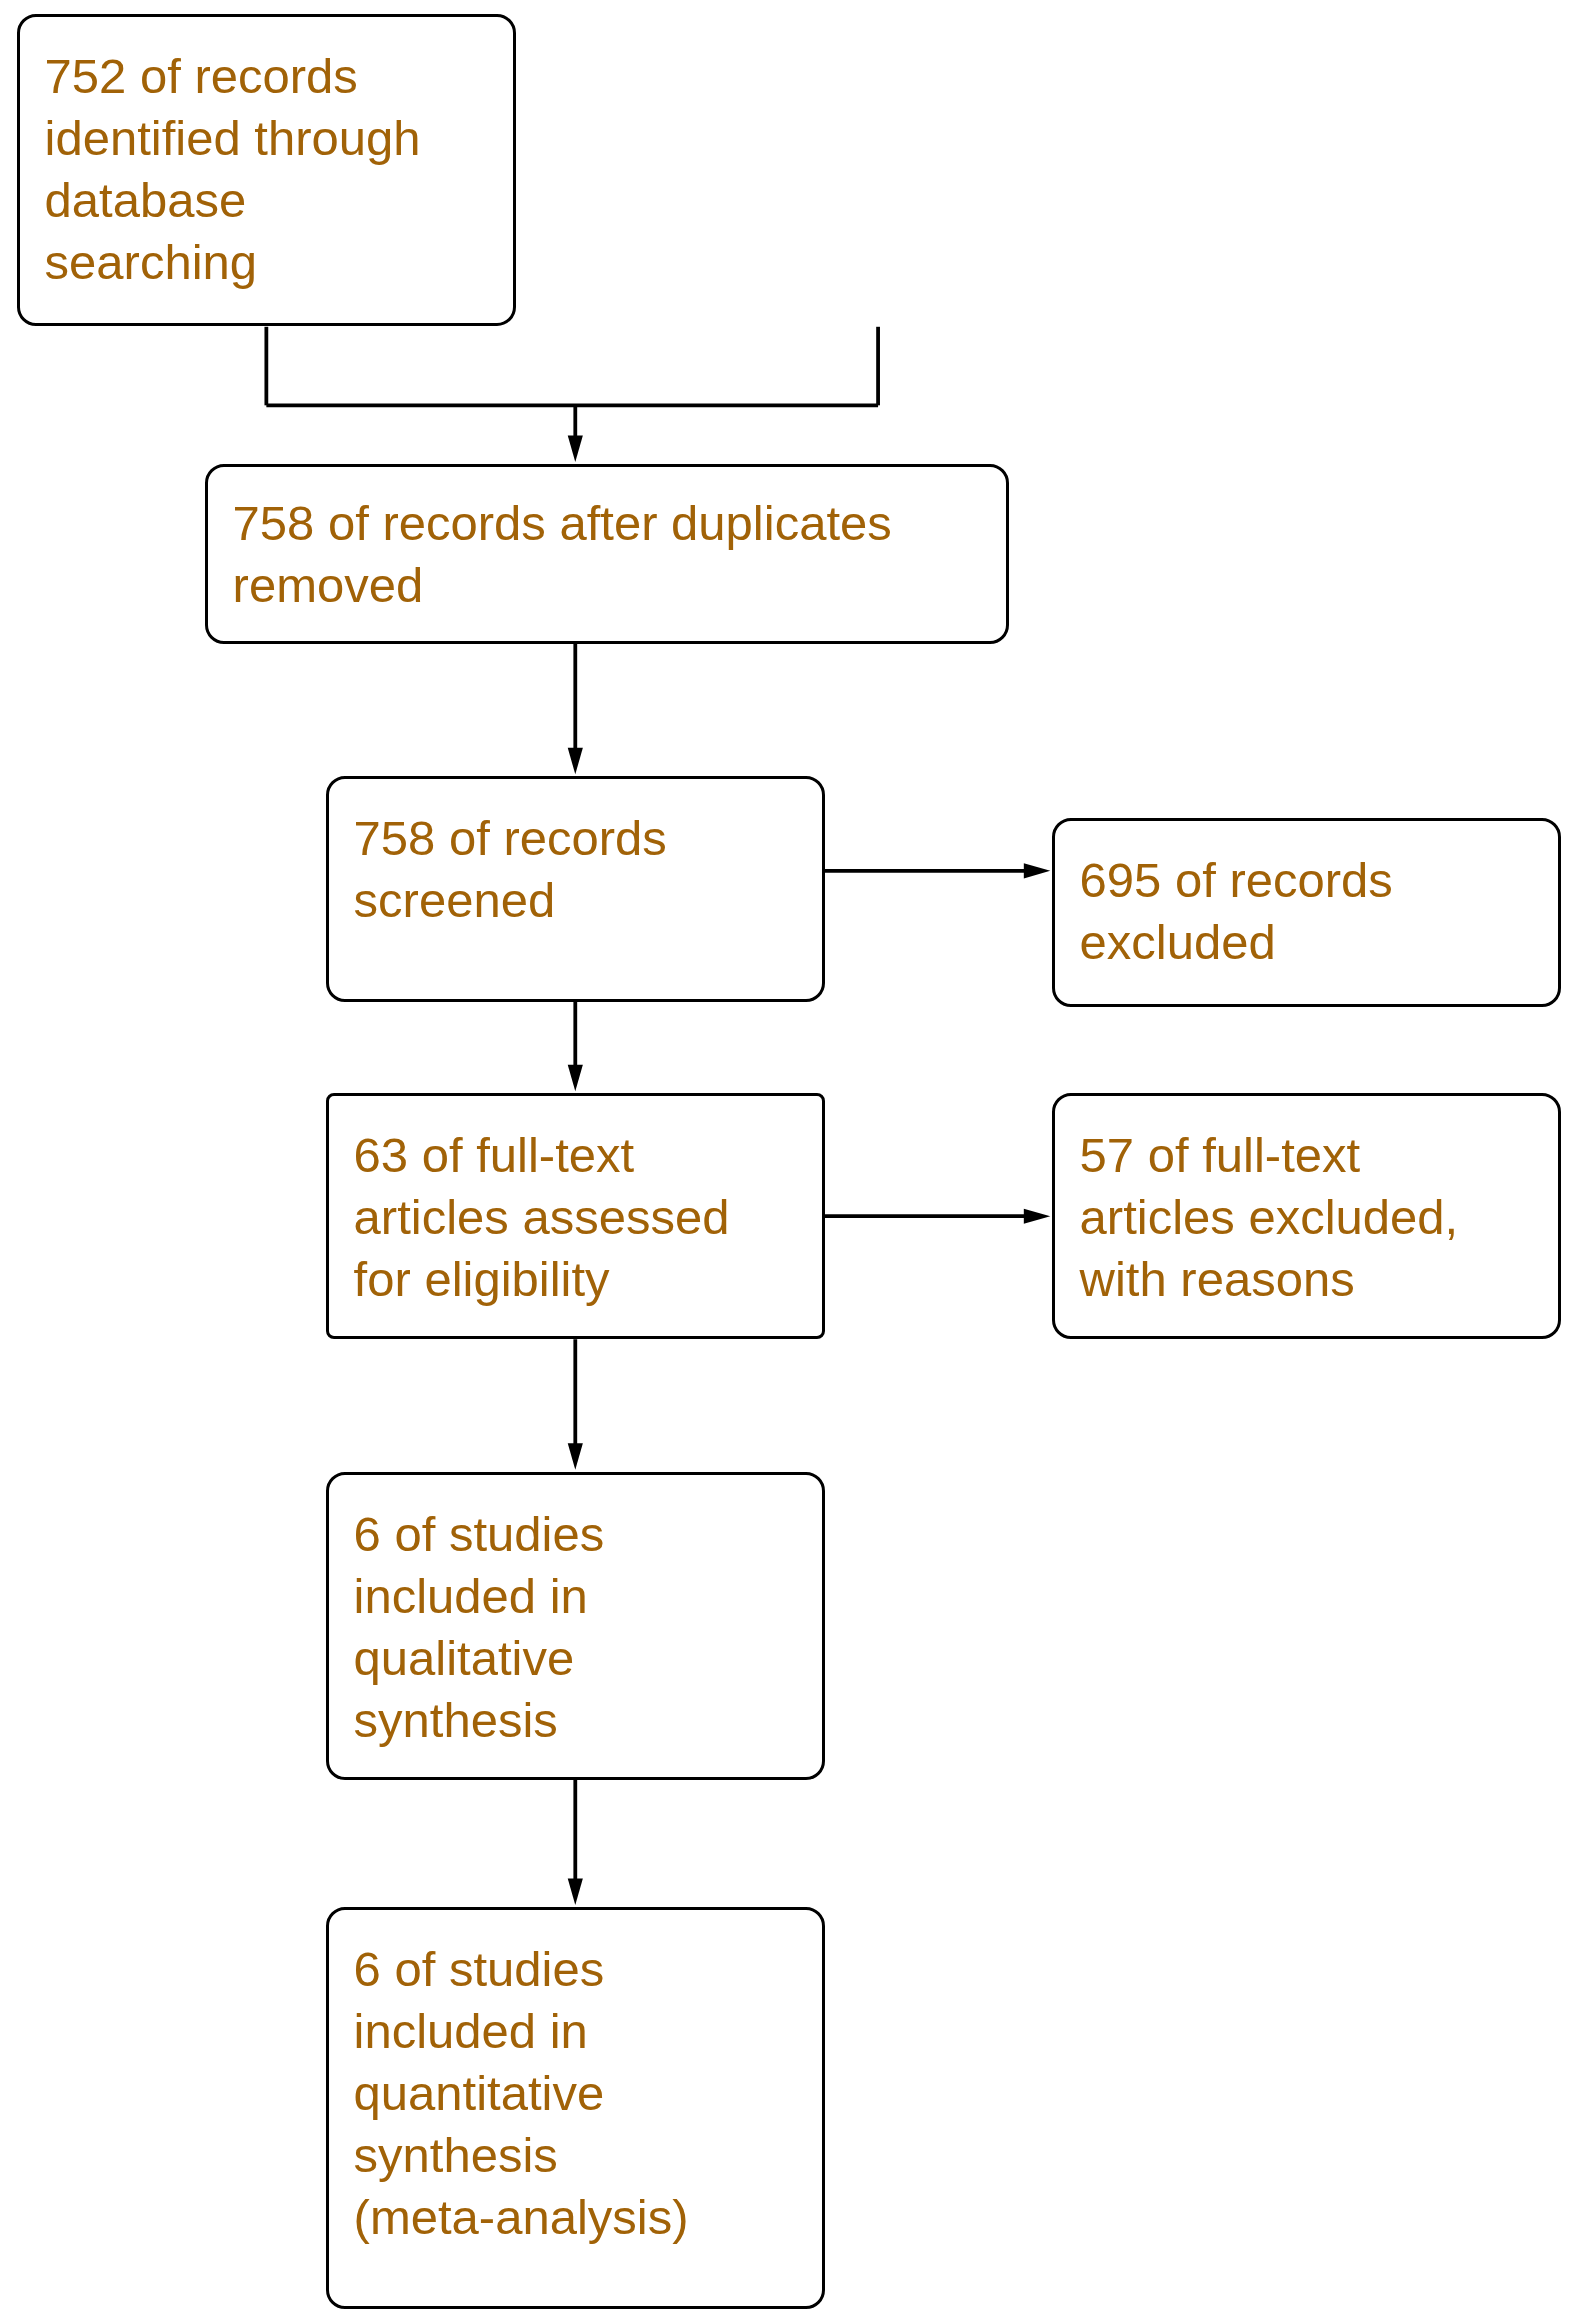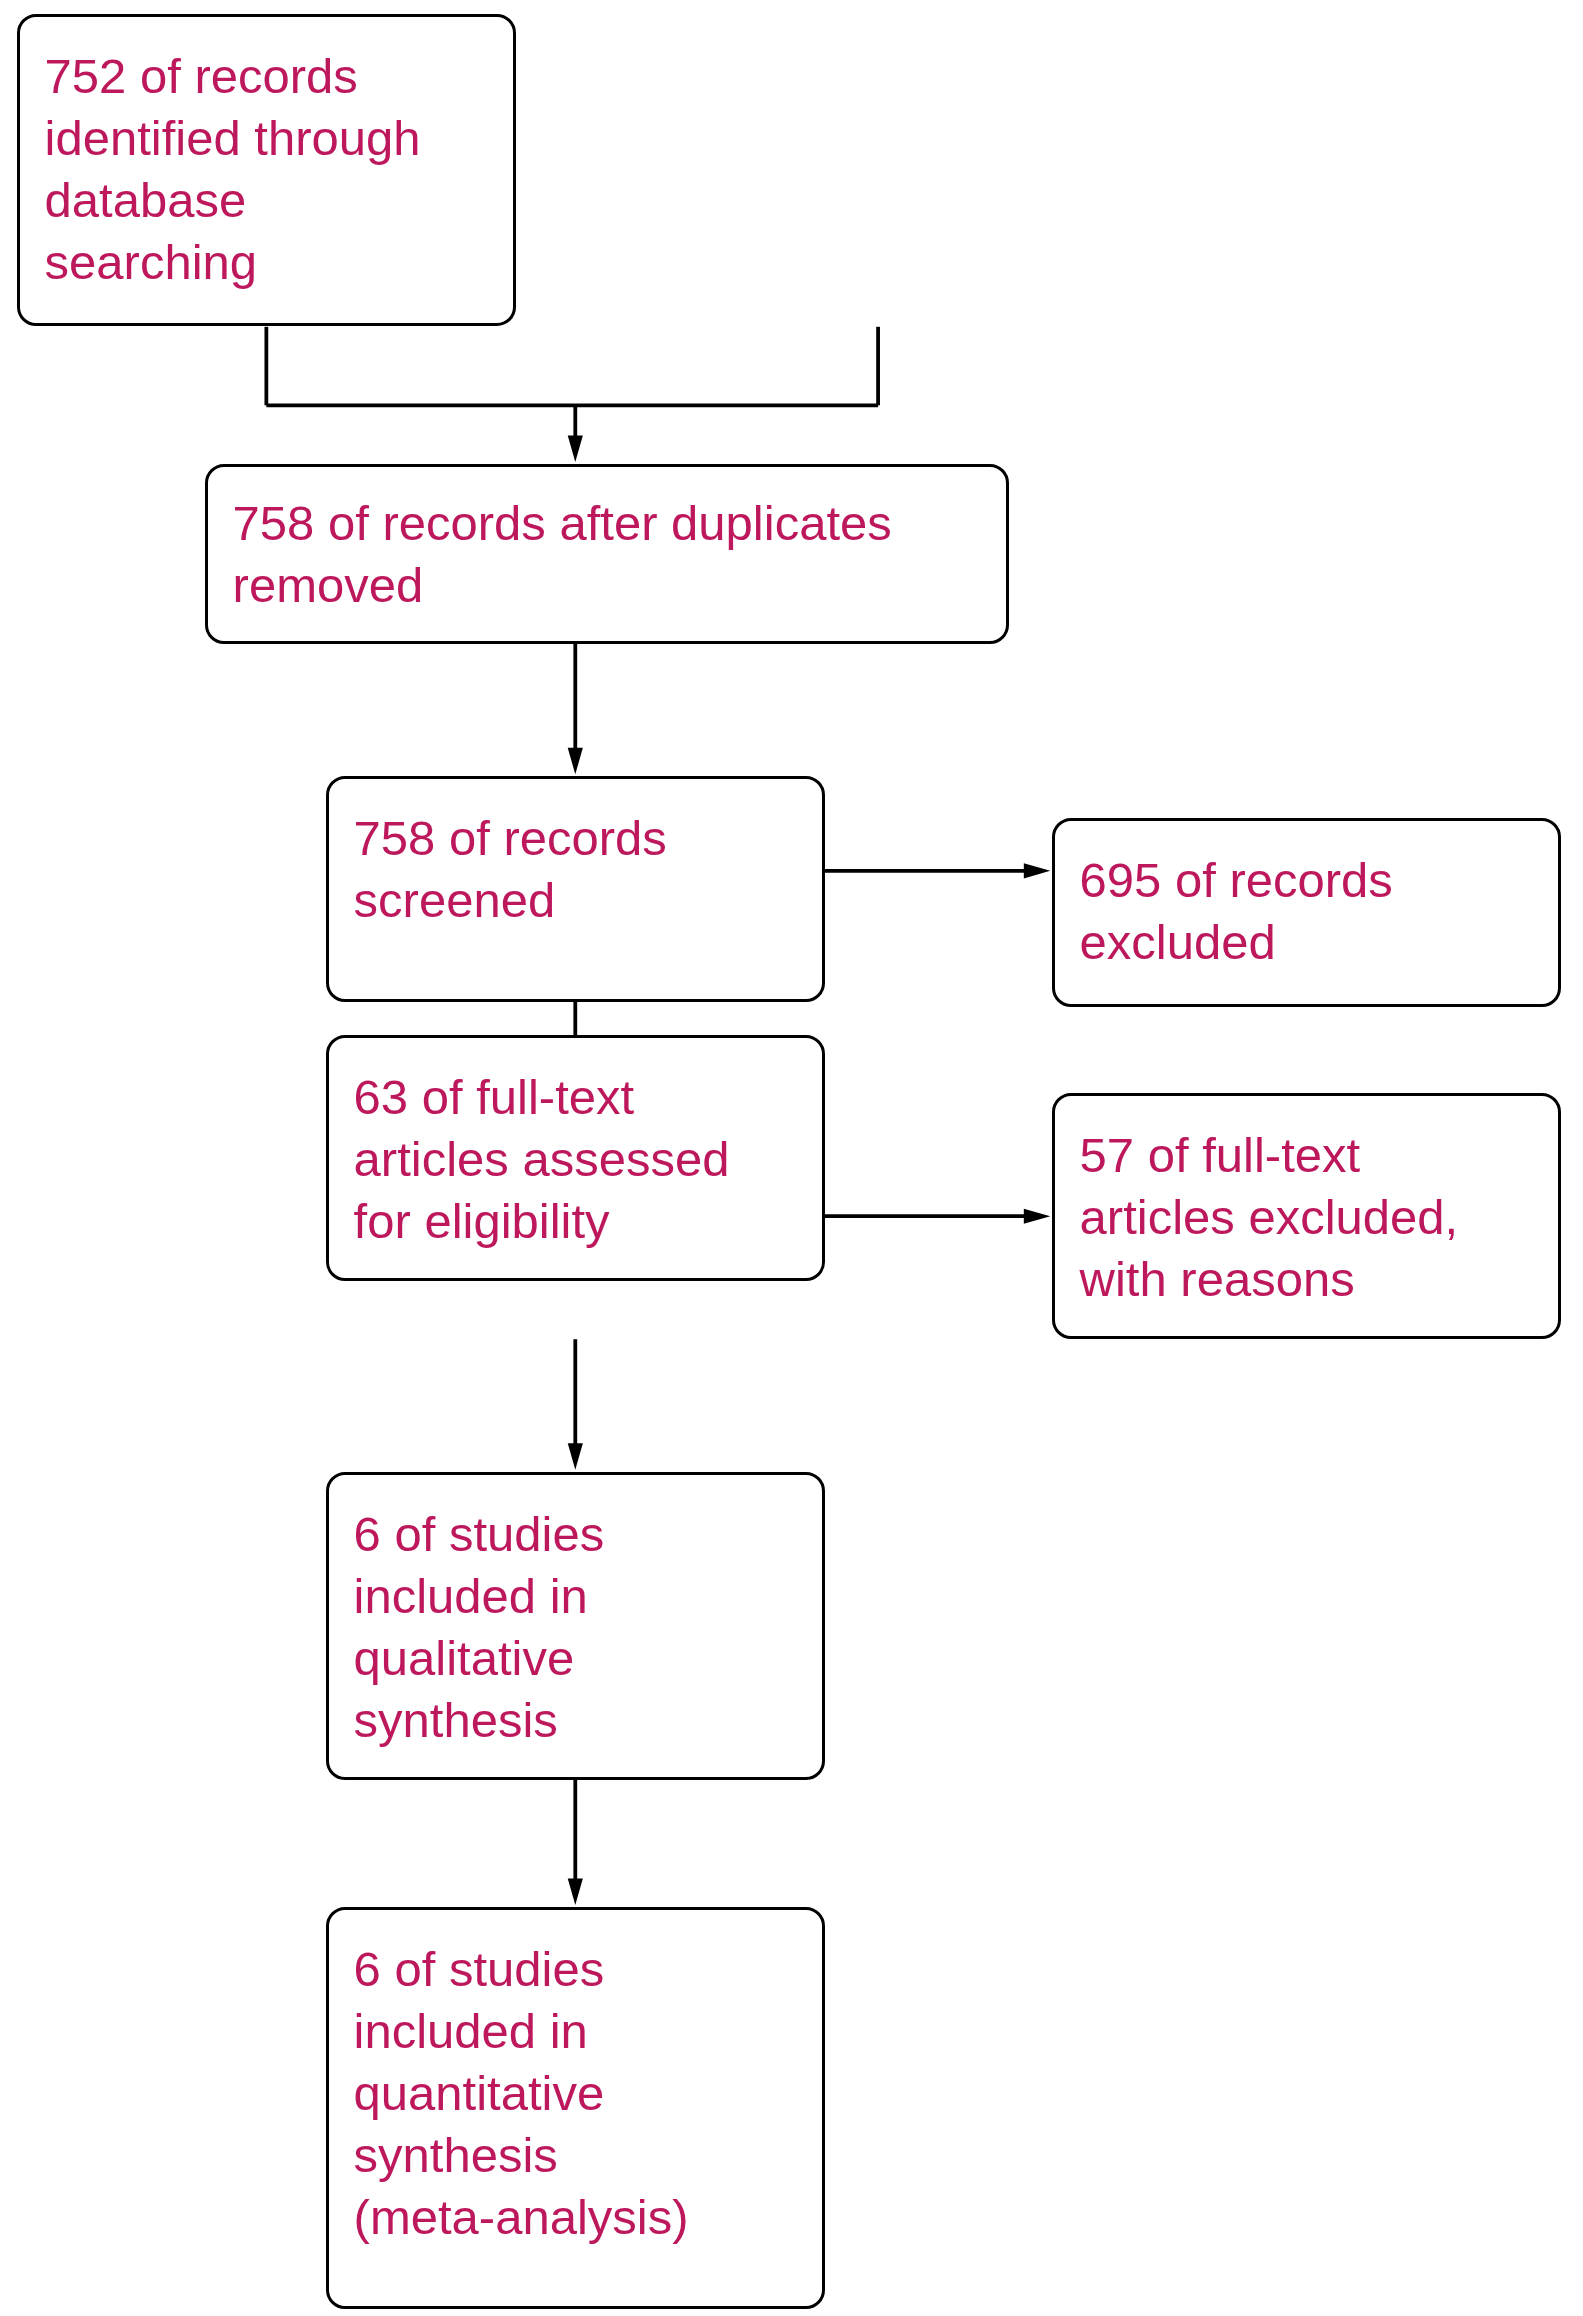--- a/index.html
+++ b/index.html
@@ -6,21 +6,21 @@
     margin: 0;
     padding: 0;
     background: #ffffff;
   }
   .canvas {
     position: relative;
     width: 1583px;
     height: 2317px;
     background: #ffffff;
     font-family: "Liberation Sans", sans-serif;
-    color: #be185d;
+    color: #a16207;
   }
   .connectors {
     position: absolute;
     left: 0;
     top: 0;
     width: 1583px;
     height: 2317px;
   }
   .connectors path {
     stroke: #000000;
@@ -45,21 +45,21 @@
     line-height: 62px;
     white-space: pre;
     letter-spacing: 0px;
   }
   
   .n-db        { left: 17px;   top: 14px;   width: 499px; height: 312px; }
   .n-other     { left: 642px;  top: 14px;   width: 473px; height: 312px; }
   .n-dup       { left: 173px;  top: 464px;  width: 804px; height: 180px; padding-top: 24.6px; margin-left: 32px; }
   .n-screen    { left: 326px;  top: 776px;  width: 499px; height: 226px; }
   .n-excl      { left: 1052px; top: 792px;  width: 509px; height: 189px; margin-top: 26px; }
-  .n-ft        { left: 326px;  top: 1035px; width: 499px; height: 246px; }
+  .n-ft        { left: 326px;  top: 1093px; width: 499px; height: 246px; border-radius: 8px; }
   .n-ftexcl    { left: 1052px; top: 1093px; width: 509px; height: 246px; }
   .n-qual      { left: 326px;  top: 1472px; width: 499px; height: 308px; }
   .n-quant     { left: 326px;  top: 1907px; width: 499px; height: 402px; }
 </style>
 </head>
 <body>
 
 <div class="canvas">
 
   <svg class="connectors" viewBox="0 0 1673 2448" aria-hidden="true">

